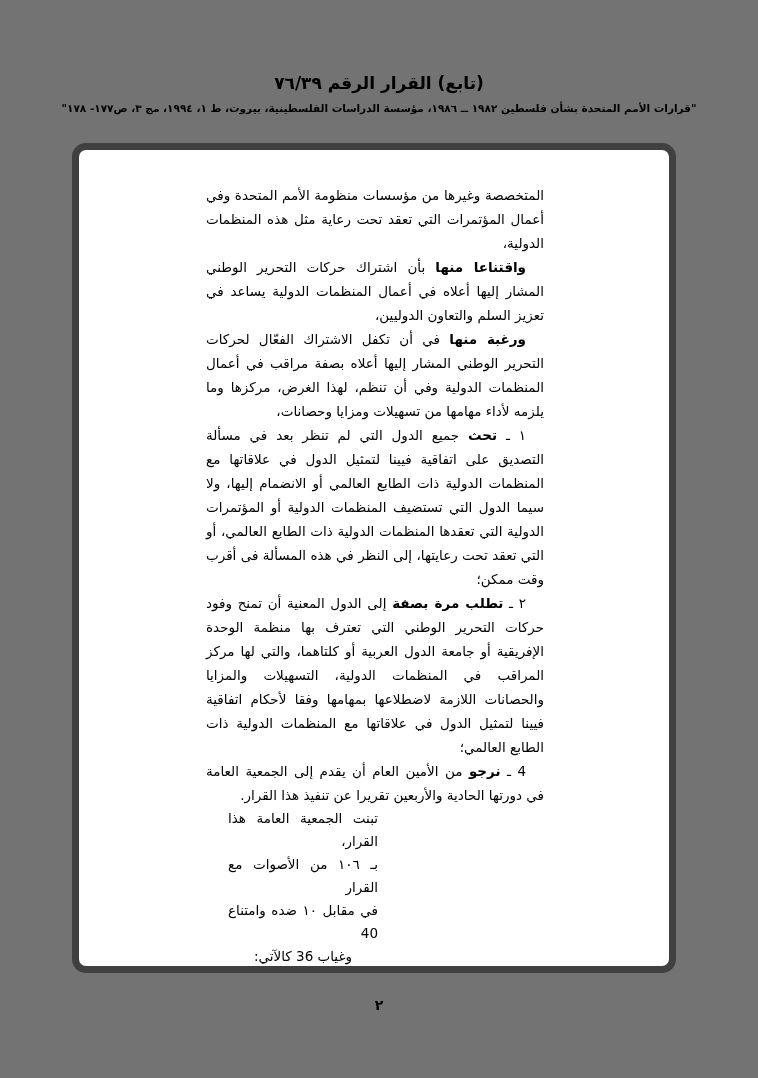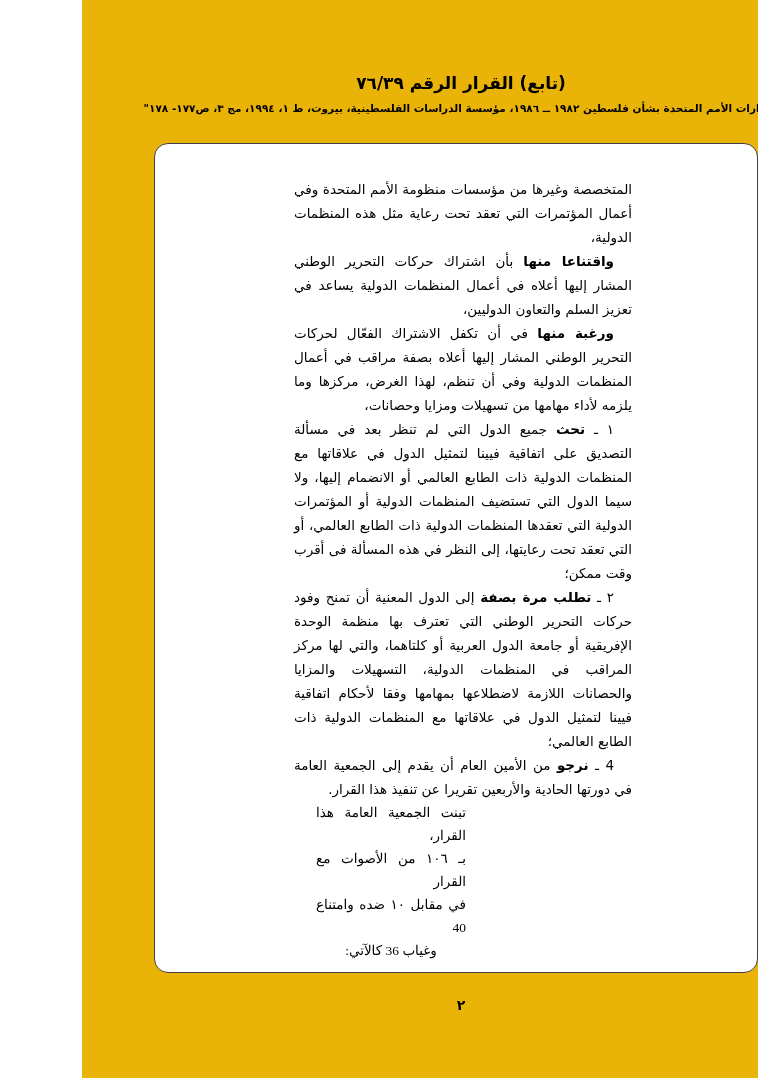--- a/index.html
+++ b/index.html
@@ -3,22 +3,22 @@
 <meta charset="utf-8">
 <style>
   html, body { margin: 0; padding: 0; background: #ffffff; }
   body {
     width: 758px; height: 1078px;
     font-family: "DejaVu Sans", sans-serif;
     color: #111;
   }
   .page {
     position: relative;
-    width: 676px; height: 1078px;
-    background: #eab308;
+    width: 758px; height: 1078px;
+    background: #737373;
     overflow: hidden;
     direction: rtl;
   }
   .doc-title {
     position: absolute;
     top: 72px; left: 0; width: 758px;
     text-align: center;
     font-weight: bold;
     font-size: 17px;
     line-height: 22px;
@@ -31,21 +31,21 @@
     font-weight: bold;
     font-size: 10.5px;
     line-height: 14px;
     color: #000;
     white-space: nowrap;
   }
   .green-frame {
     position: absolute;
     left: 72px; top: 143px;
     width: 604px; height: 830px;
-    border: 1px solid #404040;
+    border: 7px solid #404040;
     border-radius: 14px;
     box-sizing: border-box;
     background: #ffffff;
   }
   .content {
     position: absolute;
     top: 33px;
     right: 125px; 
     width: 338px;
     font-size: 13.5px;
@@ -57,21 +57,21 @@
   .para.noindent { text-indent: 0; }
   .para b { font-weight: bold; }
   .num { white-space: pre; }
   .closing {
     width: 150px;
     margin-right: 166px;
     margin-top: 0;
     font-size: 13.5px;
     line-height: 23px;
   }
-  .closing-line { text-align: justify; text-align-last: justify; font-family: Liberation Serif, serif; }
+  .closing-line { text-align: justify; text-align-last: justify; }
   .closing-line.last { text-align: center; text-align-last: center; }
   .page-number {
     position: absolute;
     top: 997px; left: 0; width: 758px;
     text-align: center;
     font-weight: bold;
     font-size: 14px;
     color: #000;
   }
 </style>

